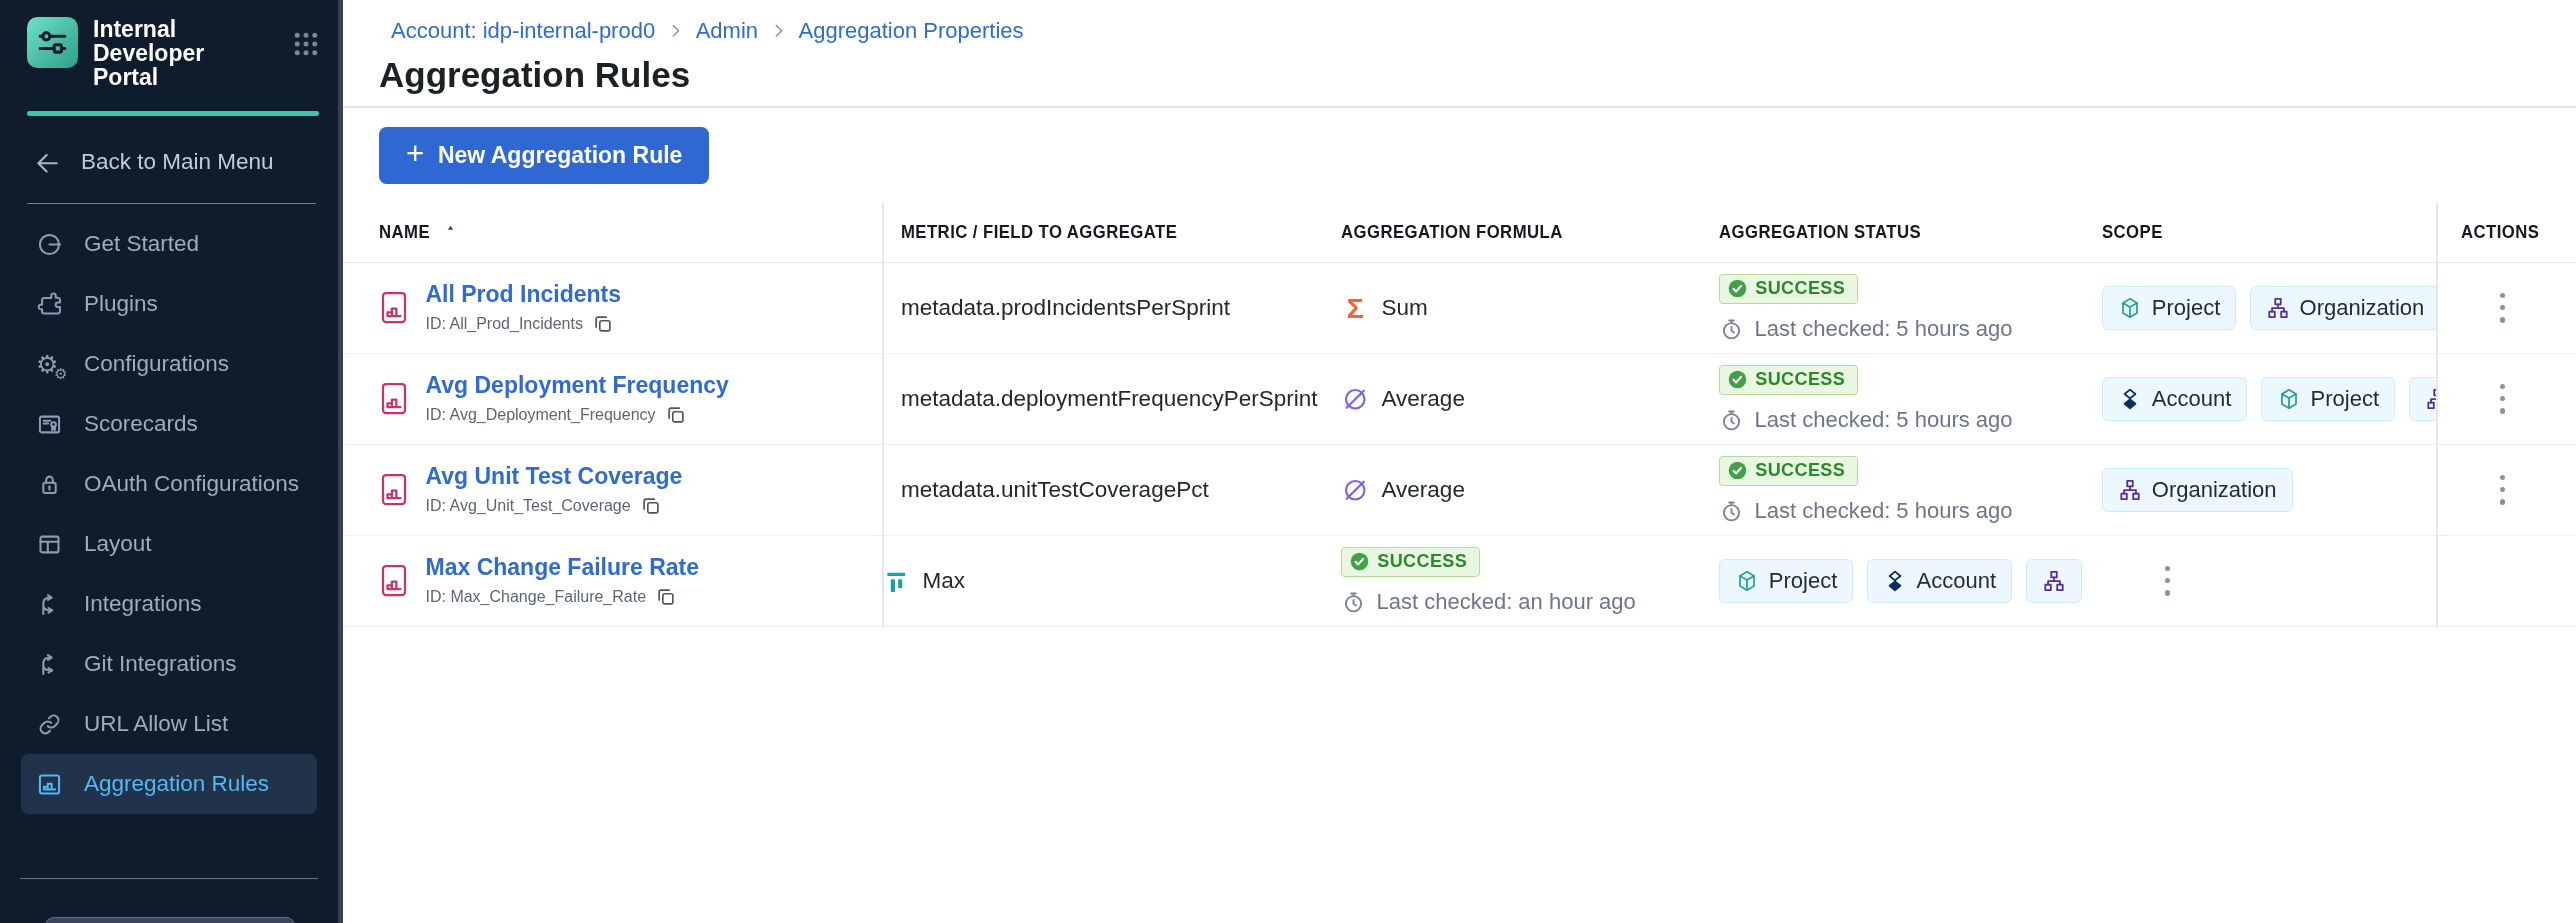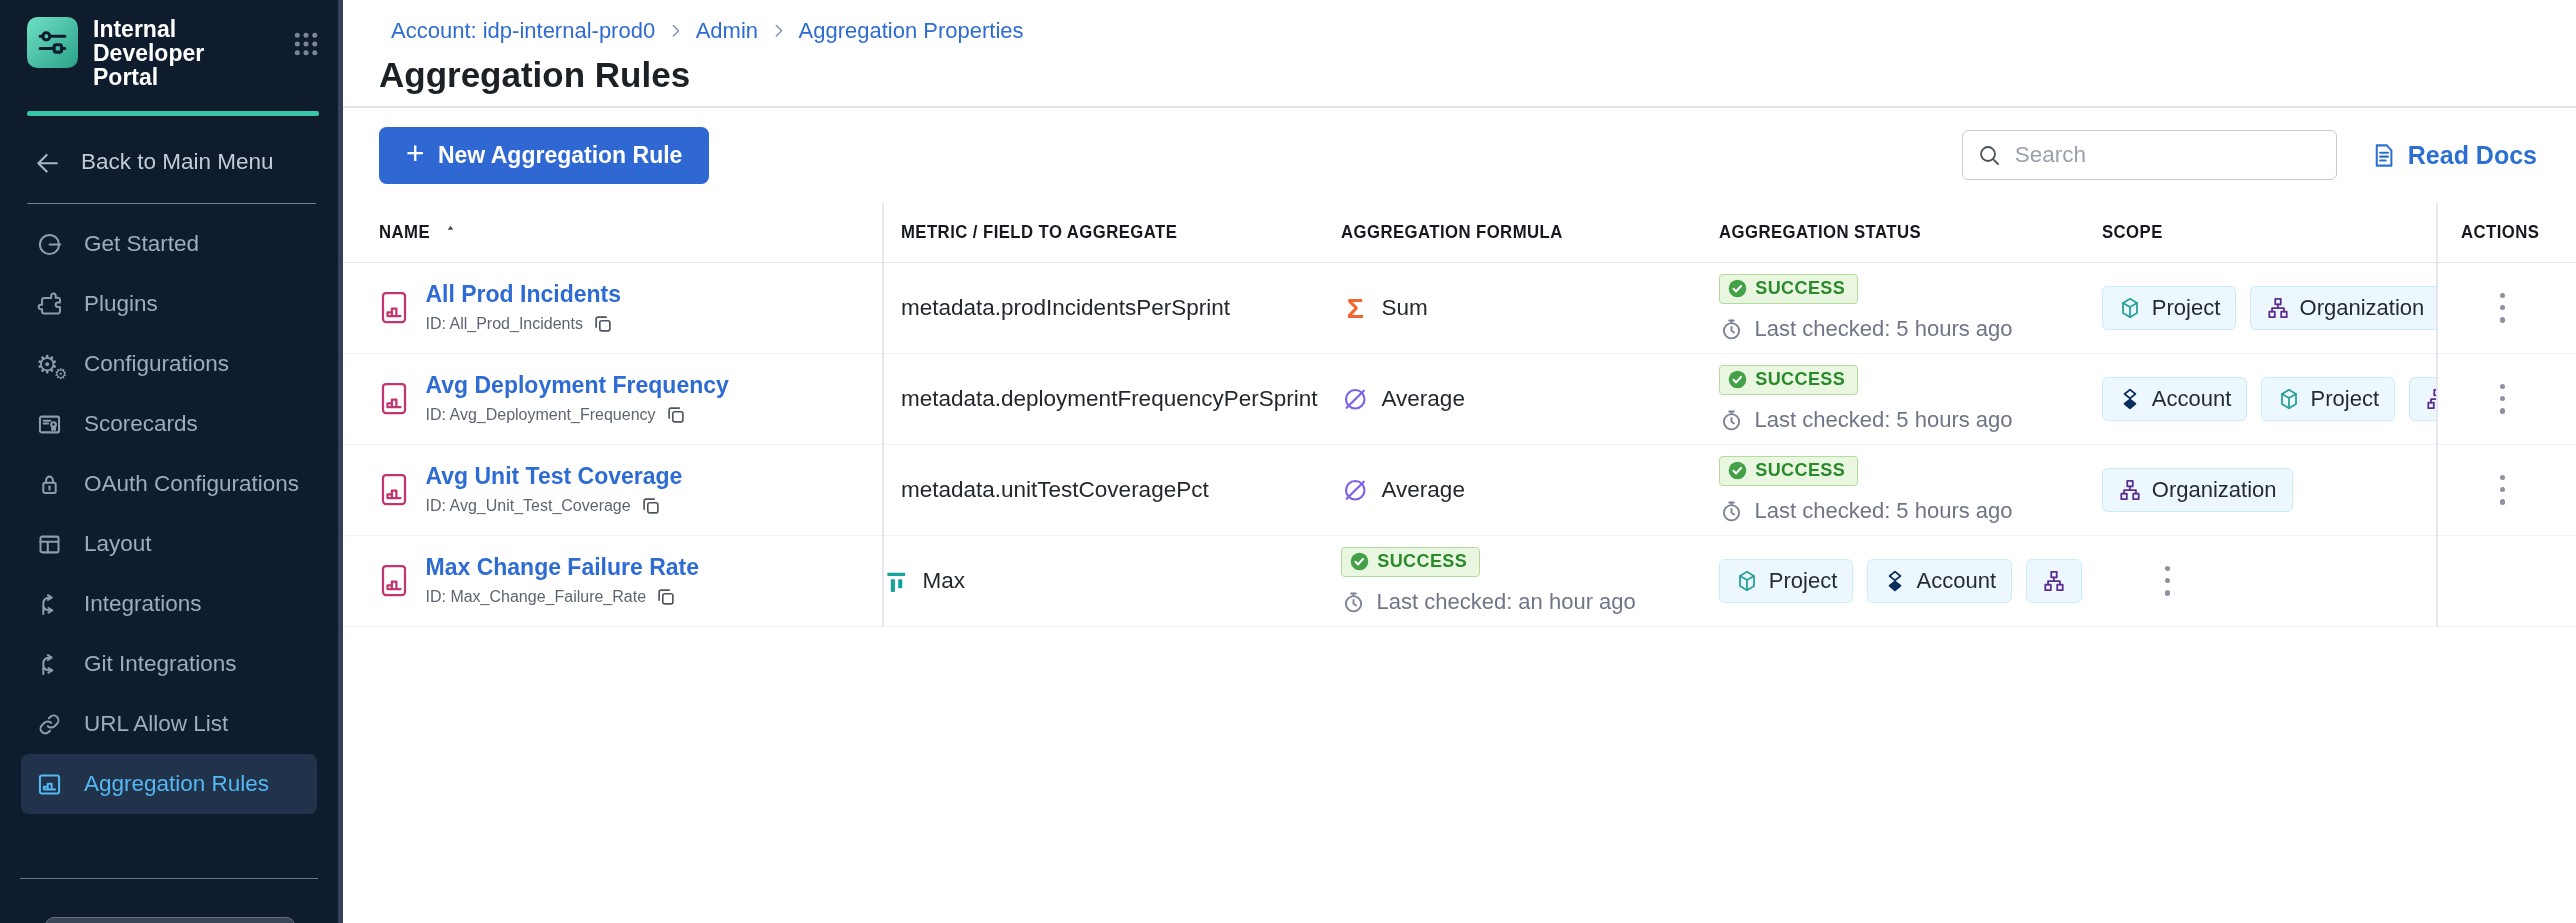--- a/index.html
+++ b/index.html
@@ -254,40 +254,20 @@
       <a class="crumb">Aggregation Properties</a>
     </div>
   <h1 class="page-title">Aggregation Rules</h1>
   <div class="hdiv"></div>
 
   <div class="toolbar">
     <button class="btn-new">
       <span class="plus">+</span>
       <span>New Aggregation Rule</span>
     </button>
-    <div class="tb-right">
-      <div class="searchbox">
-        <span class="sicon" data-icon="search">
-            <svg viewBox="0 0 24 24" fill="none" stroke="currentColor" stroke-width="1.8" stroke-linecap="round" stroke-linejoin="round">
-              <circle cx="11" cy="11" r="7"></circle>
-              <path d="M16.3 16.3 21 21"></path>
-            </svg>
-          </span>
-        <input placeholder="Search" style="">
-      </div>
-      <div class="readdocs">
-        <span class="dicon" data-icon="doc">
-            <svg viewBox="0 0 24 24" fill="none" stroke="currentColor" stroke-width="1.8" stroke-linecap="round" stroke-linejoin="round">
-              <path d="M6 3h9l4 4.5V21H6z"></path>
-              <path d="M9 9.5h7M9 13h7M9 16.5h5"></path>
-            </svg>
-          </span>
-        <span>Read Docs</span>
-      </div>
-    </div>
   </div>
 
   <div class="tablewrap">
     <div class="thead">
       <div class="hc hc1">
         <span class="ht">NAME</span>
         <span class="sortcaret" data-icon="sort-asc">
             <svg viewBox="0 0 24 24">
               <path d="M12 7.5 16.5 14h-9z" fill="#434a56"></path>
             </svg>

